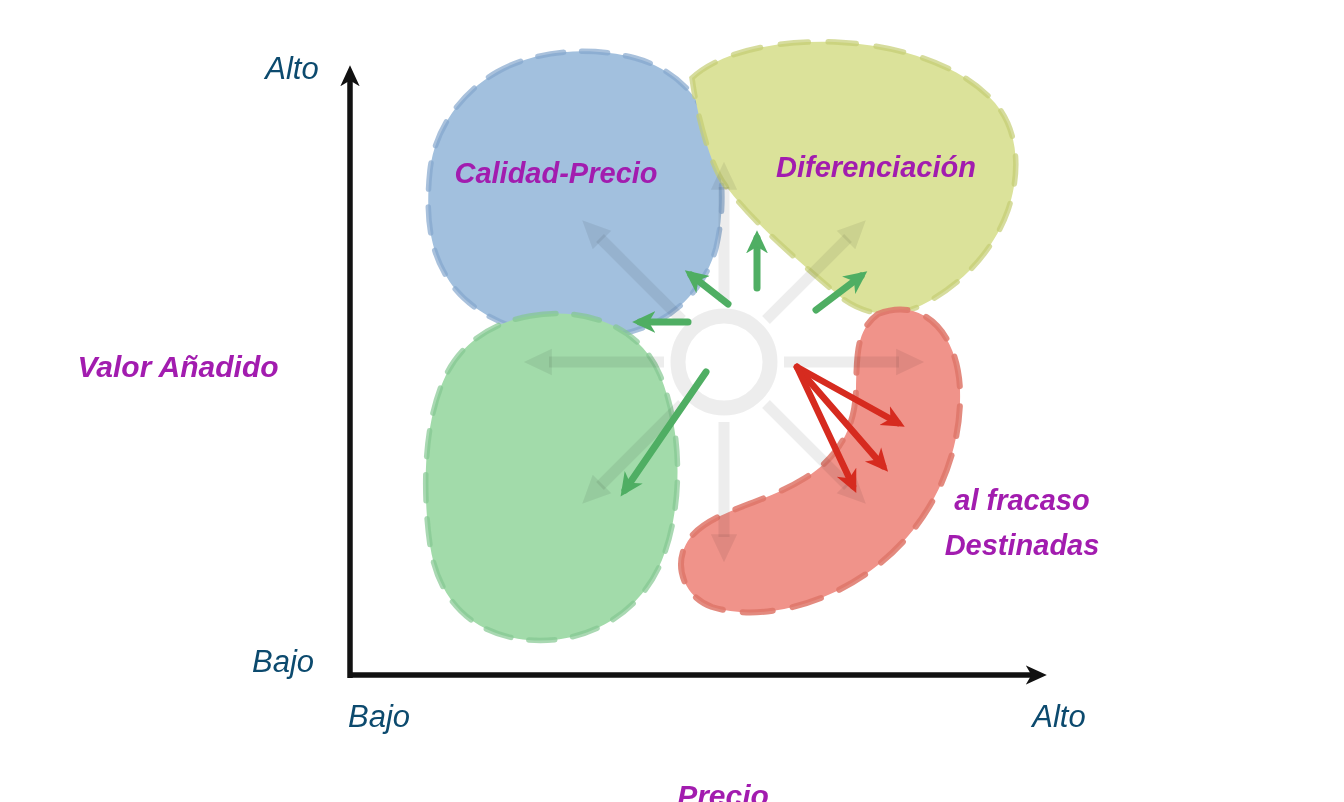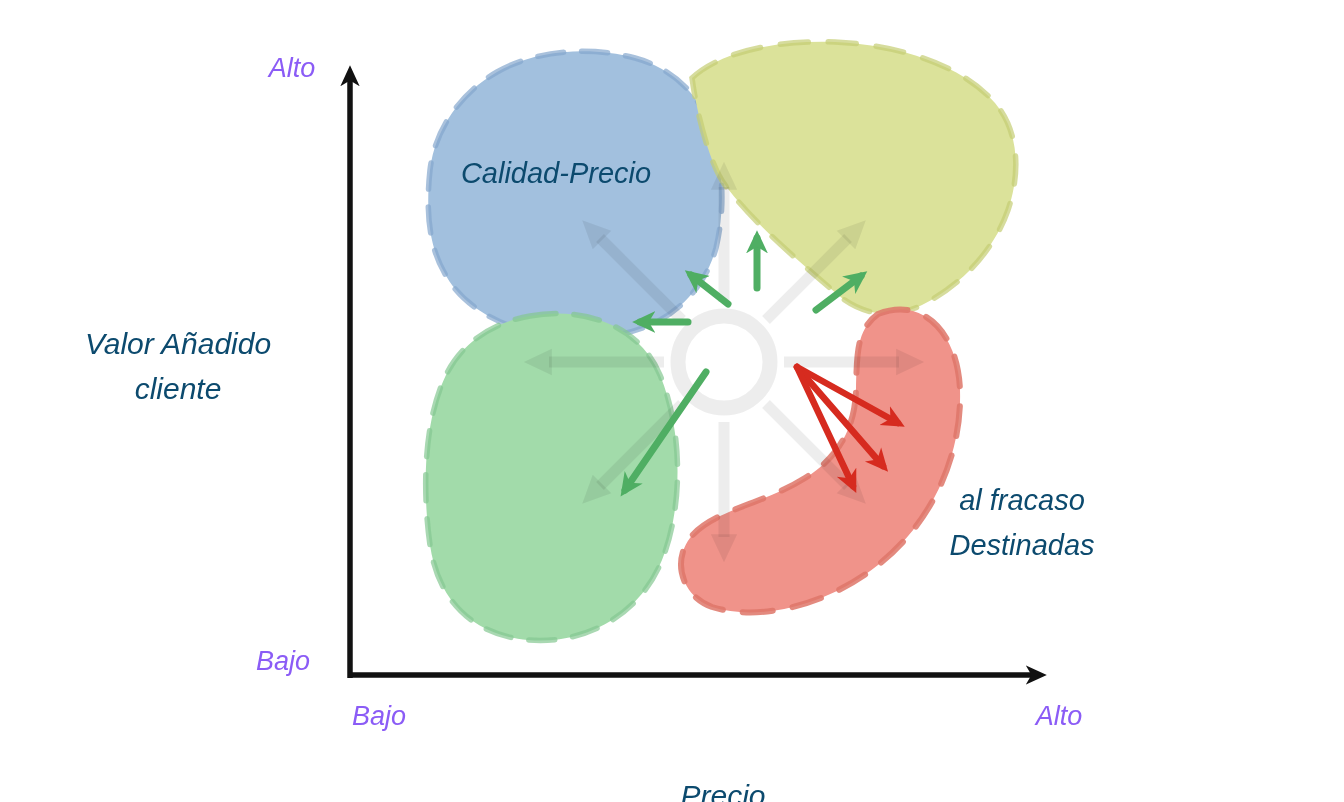--- a/index.html
+++ b/index.html
@@ -3,24 +3,24 @@
 <meta charset="utf-8">
 <style>
   html,body{margin:0;padding:0;background:#fff;}
   #stage{
     position:relative;width:1344px;height:802px;background:#ffffff;overflow:hidden;
     font-family:"Liberation Sans","DejaVu Sans",sans-serif;
   }
   #plot{position:absolute;left:0;top:0;}
   .label{
     position:absolute;transform:translate(-50%,-50%);
-    font-style:italic;font-weight:normal;color:#0c4a6e;
+    font-style:italic;font-weight:bold;color:#a21caf;
     white-space:nowrap;text-align:center;font-size:29px;line-height:1.55;
   }
-  .muted{color:#8b5cf6;font-weight:400;font-size:27px;line-height:1.1;}
+  .muted{color:#0c4a6e;font-weight:400;font-size:31px;line-height:1.1;}
   .axis-title-y{font-size:30px;line-height:45px;white-space:normal;width:260px;margin-top:8px;}
   .axis-title-x{font-size:30px;}
 </style>
 </head>
 <body>
 
 <div id="stage">
 
   <svg id="plot" width="1344" height="802" viewBox="0 0 1344 802">
     <defs>
@@ -71,30 +71,30 @@
 
     <g fill="none" stroke-linecap="round" stroke-width="6.5">
       <line x1="797" y1="367" x2="898" y2="423" marker-end="url(#mk-red)" stroke="#d62b1f"></line>
       <line x1="797" y1="367" x2="883" y2="466" marker-end="url(#mk-red)" stroke="#d62b1f"></line>
       <line x1="797" y1="367" x2="853" y2="486" marker-end="url(#mk-red)" stroke="#d62b1f"></line>
     </g>
   </svg>
 
   <div class="label" style="left:556px;top:173px;">Calidad-Precio</div>
 
+  <div class="label" style="left:876px;top:167px;">Diferenciación</div>
 
 
   <div class="label" style="left:1022px;top:523px;">
     <div>al fracaso</div>
     <div>Destinadas</div>
   </div>
 
   <div class="label axis-title-y" style="left:178px;top:358px;">
     <div>Valor Añadido</div>
-    <div>cliente</div>
   </div>
 
   <div class="label muted" style="left:292px;top:69px;">Alto</div>
   <div class="label muted" style="left:283px;top:662px;">Bajo</div>
   <div class="label muted" style="left:379px;top:717px;">Bajo</div>
   <div class="label axis-title-x" style="left:723px;top:749px;margin-top:47px;">Precio</div>
   <div class="label muted" style="left:1059px;top:717px;">Alto</div>
 
 </div>
 

